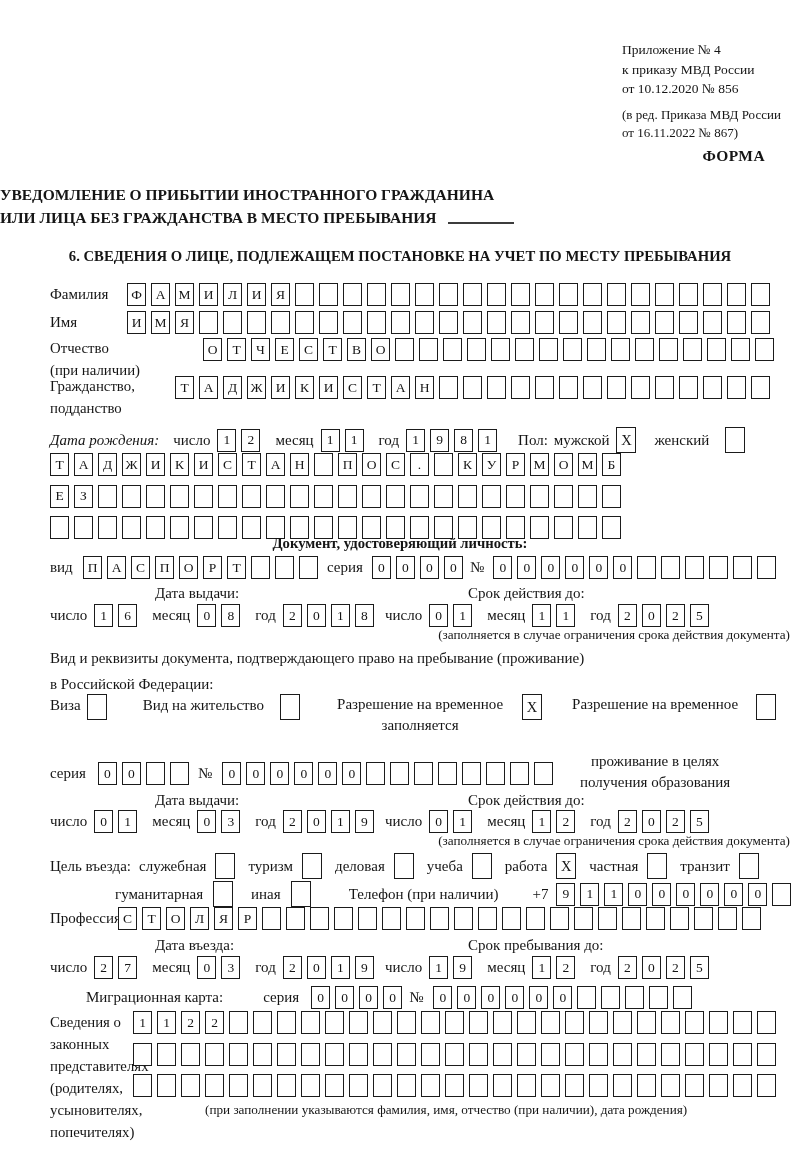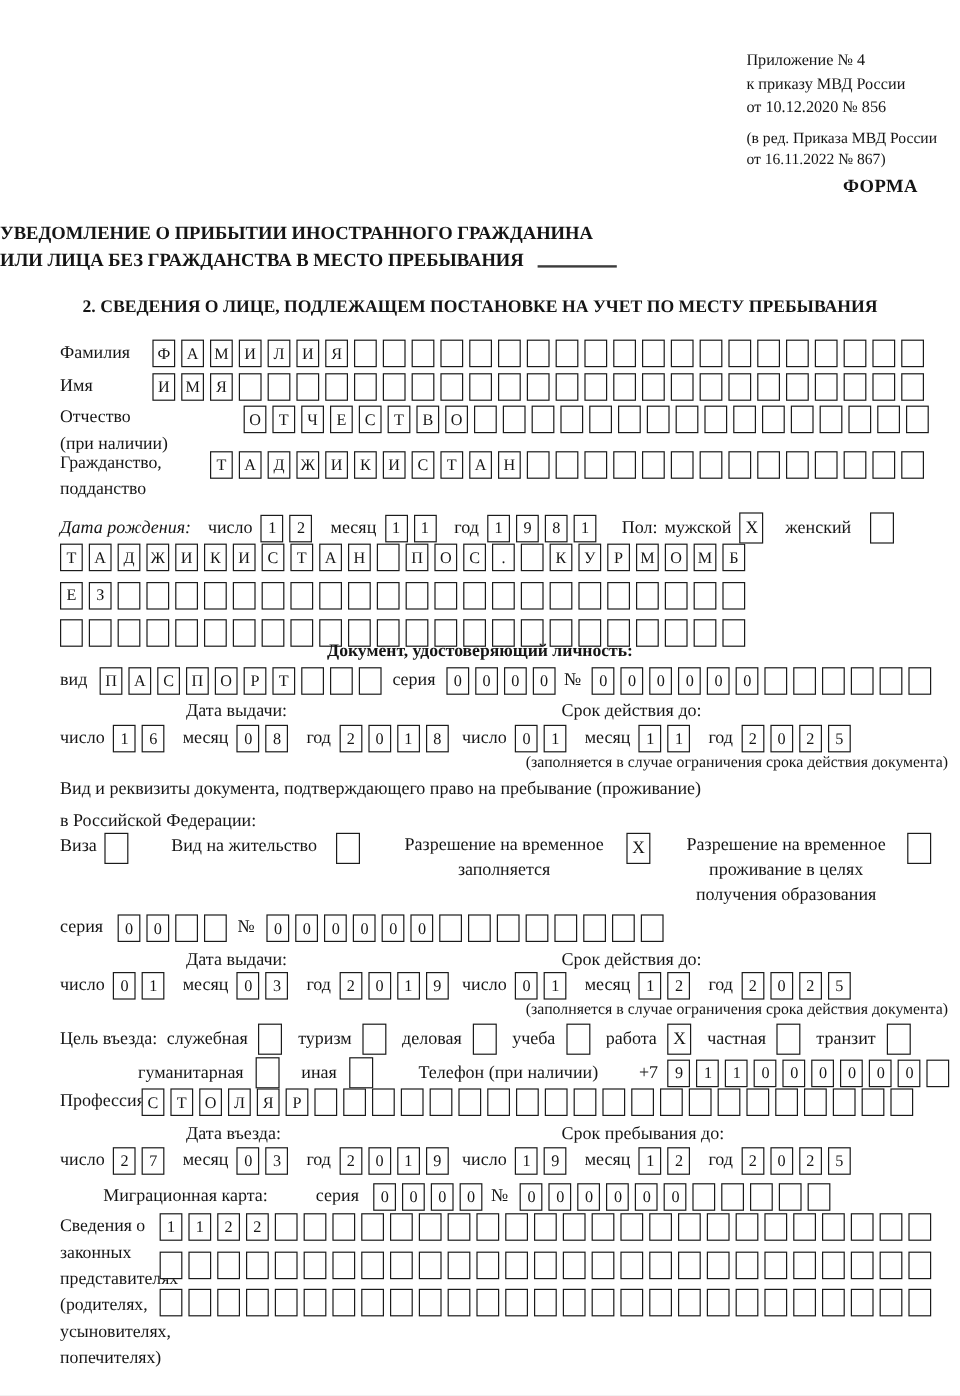--- a/index.html
+++ b/index.html
@@ -56,21 +56,21 @@
 
   <div class="forma">ФОРМА</div>
 
   <div class="title">
     <div>УВЕДОМЛЕНИЕ О ПРИБЫТИИ ИНОСТРАННОГО ГРАЖДАНИНА</div>
     <div>
       <span>ИЛИ ЛИЦА БЕЗ ГРАЖДАНСТВА В МЕСТО ПРЕБЫВАНИЯ</span><span class="uline"></span>
     </div>
   </div>
 
-  <div class="sec1">2. СВЕДЕНИЯ О ЛИЦЕ, ПОДЛЕЖАЩЕМ ПОСТАНОВКЕ НА УЧЕТ ПО МЕСТУ ПРЕБЫВАНИЯ</div>
+  <div class="sec1">6. СВЕДЕНИЯ О ЛИЦЕ, ПОДЛЕЖАЩЕМ ПОСТАНОВКЕ НА УЧЕТ ПО МЕСТУ ПРЕБЫВАНИЯ</div>
 
   <div class="row" style="top:283px;">
     <span class="lbl" style="width:77px;">Фамилия</span>
     <span class="cells">
         <span class="cell">Ф</span>
         <span class="cell">А</span>
         <span class="cell">М</span>
         <span class="cell">И</span>
         <span class="cell">Л</span>
         <span class="cell">И</span>
@@ -405,21 +405,21 @@
     <span class="chk" style="margin-left:6px;"></span>
     <span class="lbl" style="margin:3px 0 0 36px;">Вид на жительство</span>
     <span class="chk" style="margin-left:16px;"></span>
     <span class="ctr" style="margin-left:28px;width:184px;">
       <span style="display:block;">Разрешение на временное</span>
       <span style="display:block;">заполняется</span>
     </span>
     <span class="chk" style="margin-left:10px;">X</span>
     <span class="ctr" style="margin-left:22px;width:182px;">
       <span style="display:block;">Разрешение на временное</span>
-      <span style="display:block;">проживание в целях</span>
+      <span style="display:block;margin-top:36px;">проживание в целях</span>
       <span style="display:block;">получения образования</span>
     </span>
     <span class="chk" style="margin-left:10px;"></span>
   </div>
 
   <div class="row" style="top:762px;">
     <span class="lbl" style="margin-right:12px;">серия</span>
     <span class="cells">
         <span class="cell">0</span>
         <span class="cell">0</span>
@@ -729,14 +729,15 @@
           <span class="cell"></span>
           <span class="cell"></span>
           <span class="cell"></span>
           <span class="cell"></span>
           <span class="cell"></span>
           <span class="cell"></span>
         </span>
     </span>
   </div>
 
+  <div class="abs small" style="top:1102px;left:205px;">(при заполнении указываются фамилия, имя, отчество (при наличии), дата рождения)</div>
 
 </div>
 
 </body></html>

